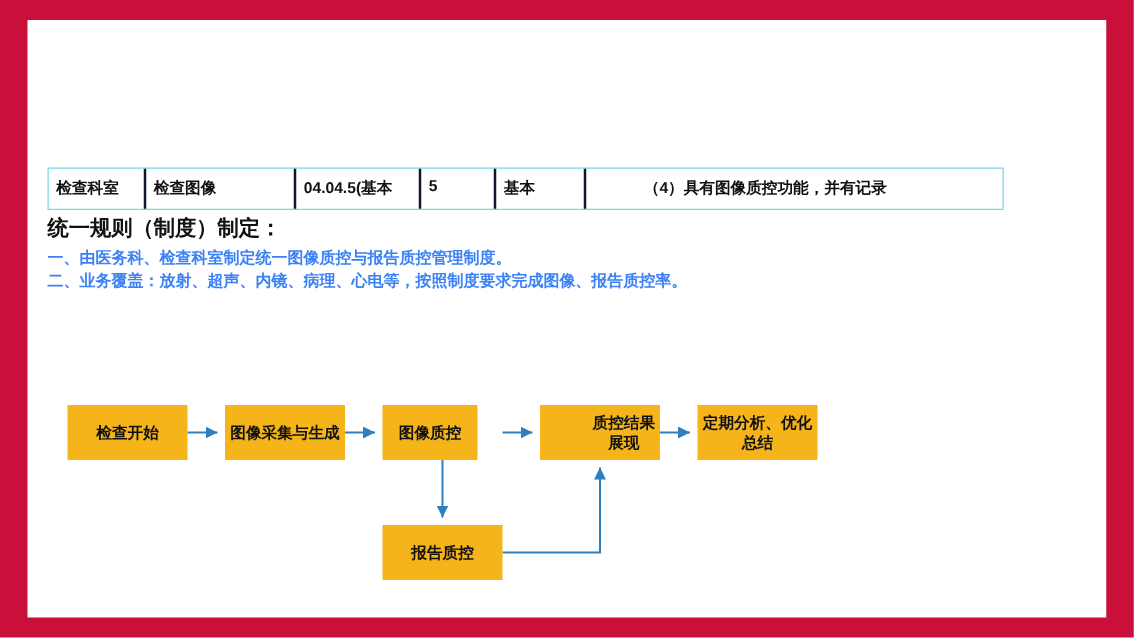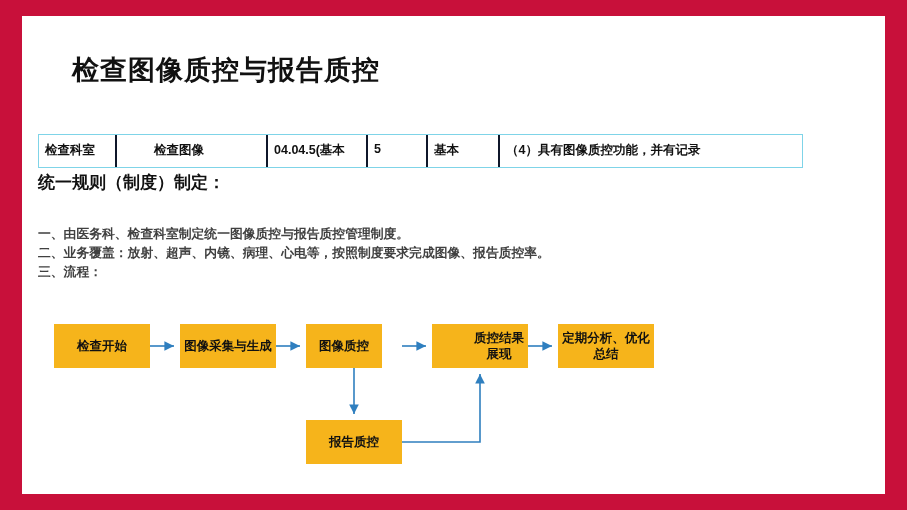--- a/index.html
+++ b/index.html
@@ -64,44 +64,44 @@
   .table .cell {
     border-right: 2px solid #0f172a;
     box-sizing: border-box;
     font-size: 12.5px;
     font-weight: bold;
     color: #111111;
     padding: 7px 6px 8px 6px;
     white-space: nowrap;
     overflow: hidden;
   }
-  .table .cell:last-child { border-right: none; }
+  .table .cell:last-child { border-right: none; margin-left: 40px; }
   .c0 { width: 78px; }
-  .c1 { width: 120px; margin-left: 31px; }
+  .c1 { width: 120px; }
   .c2 { width: 100px; }
   .c3 { width: 60px; }
   .c4 { width: 72px; }
   .c5 { flex: 1; }
 
   .sub-head {
     position: absolute;
     left: 16px;
     top: 155px;
     font-size: 17px;
     font-weight: bold;
     color: #111111;
     white-space: nowrap;
   }
   .bullets {
     position: absolute;
     left: 16px;
-    top: 208px;
+    top: 180px;
     font-size: 12.8px;
     font-weight: bold;
-    color: #404040;
+    color: #3b82f6;
     line-height: 19px;
   }
   .bullets div { white-space: nowrap; }
 
   
   .flow {
     position: absolute;
     left: 0;
     top: 280px;
     width: 863px;
@@ -136,37 +136,35 @@
 </style>
 </head>
 <body>
 
 <div class="slide">
   <div class="frame-outer"></div>
   <div class="frame-inner"></div>
 
   <div class="content">
 
-    <div class="title">检查图像质控与报告质控</div>
 
     <div class="table">
       <div class="cell c0">检查科室</div>
       <div class="cell c1">检查图像</div>
       <div class="cell c2">04.04.5(基本</div>
       <div class="cell c3">5</div>
       <div class="cell c4">基本</div>
       <div class="cell c5">（4）具有图像质控功能，并有记录</div>
     </div>
 
     <div class="sub-head">统一规则（制度）制定：</div>
 
     <div class="bullets">
       <div>一、由医务科、检查科室制定统一图像质控与报告质控管理制度。</div>
       <div>二、业务覆盖：放射、超声、内镜、病理、心电等，按照制度要求完成图像、报告质控率。</div>
-      <div>三、流程：</div>
     </div>
 
     <div class="flow">
       <svg viewBox="0 0 863 190">
         <defs>
           <marker id="ah" markerWidth="8" markerHeight="8" refX="6" refY="3" orient="auto">
             <path d="M0,0 L6,3 L0,6 z" fill="#2f7fbf"></path>
           </marker>
         </defs>
         <line x1="128" y1="50" x2="152" y2="50" stroke="#2f7fbf" stroke-width="1.6" marker-end="url(#ah)"></line>

